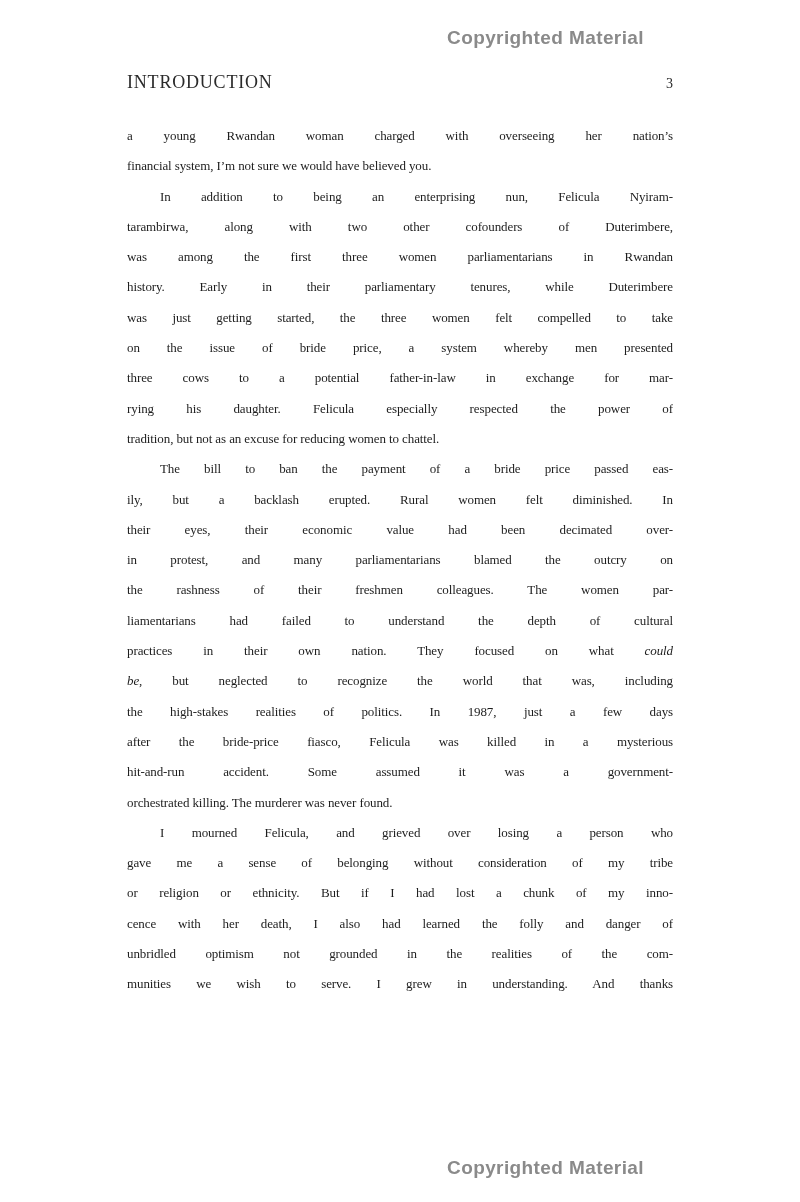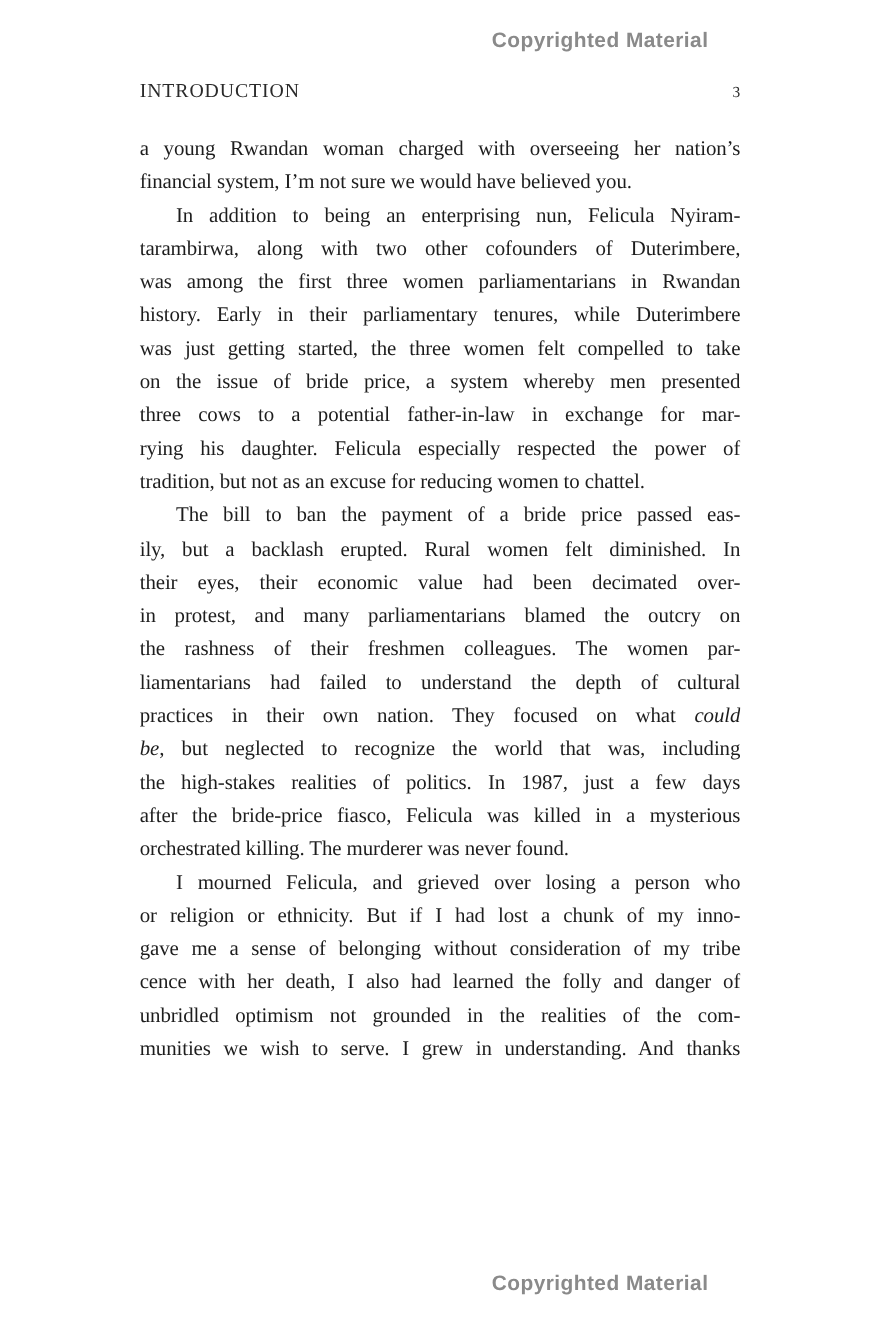--- a/index.html
+++ b/index.html
@@ -45,21 +45,21 @@
   }
   .running-head .folio {
     font-size: 14px;
   }
   .body-text {
     position: absolute;
     top: 121px;
     left: 127px;
     width: 546px;
     color: #1d1d1d;
-    font-size: 19px;
+    font-size: 13px;
     letter-spacing: -0.1px;
   }
   .line {
     height: 30.3px;
     line-height: 30.3px;
     overflow: hidden;
     text-align: justify;
     text-align-last: justify;
     white-space: normal;
   }
@@ -99,24 +99,25 @@
       <div class="line indent"><span>The bill to ban the payment of a bride price passed eas-</span></div>
       <div class="line"><span>ily, but a backlash erupted. Rural women felt diminished. In</span></div>
       <div class="line"><span>their eyes, their economic value had been decimated over-</span></div>
       <div class="line"><span>in protest, and many parliamentarians blamed the outcry on</span></div>
       <div class="line"><span>the rashness of their freshmen colleagues. The women par-</span></div>
       <div class="line"><span>liamentarians had failed to understand the depth of cultural</span></div>
       <div class="line"><span>practices in their own nation. They focused on what </span><span class="it">could</span></div>
       <div class="line"><span class="it">be</span><span>, but neglected to recognize the world that was, including</span></div>
       <div class="line"><span>the high-stakes realities of politics. In 1987, just a few days</span></div>
       <div class="line"><span>after the bride-price fiasco, Felicula was killed in a mysterious</span></div>
+      <div class="line"><span>hit-and-run accident. Some assumed it was a government-</span></div>
       <div class="line last"><span>orchestrated killing. The murderer was never found.</span></div>
       <div class="line indent"><span>I mourned Felicula, and grieved over losing a person who</span></div>
+      <div class="line"><span>gave me a sense of belonging without consideration of my tribe</span></div>
       <div class="line"><span>or religion or ethnicity. But if I had lost a chunk of my inno-</span></div>
-      <div class="line"><span>gave me a sense of belonging without consideration of my tribe</span></div>
       <div class="line"><span>cence with her death, I also had learned the folly and danger of</span></div>
       <div class="line"><span>unbridled optimism not grounded in the realities of the com-</span></div>
       <div class="line"><span>munities we wish to serve. I grew in understanding. And thanks</span></div>
     </div>
 
   <div class="banner bottom">Copyrighted Material</div>
 
 </div>
 
 </body></html>

